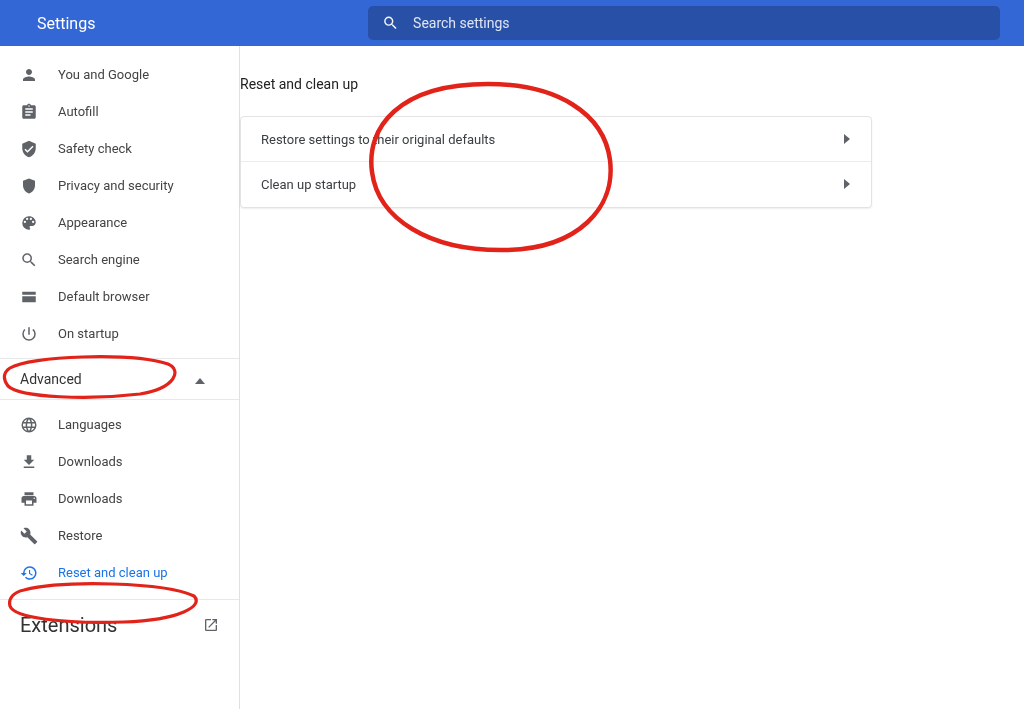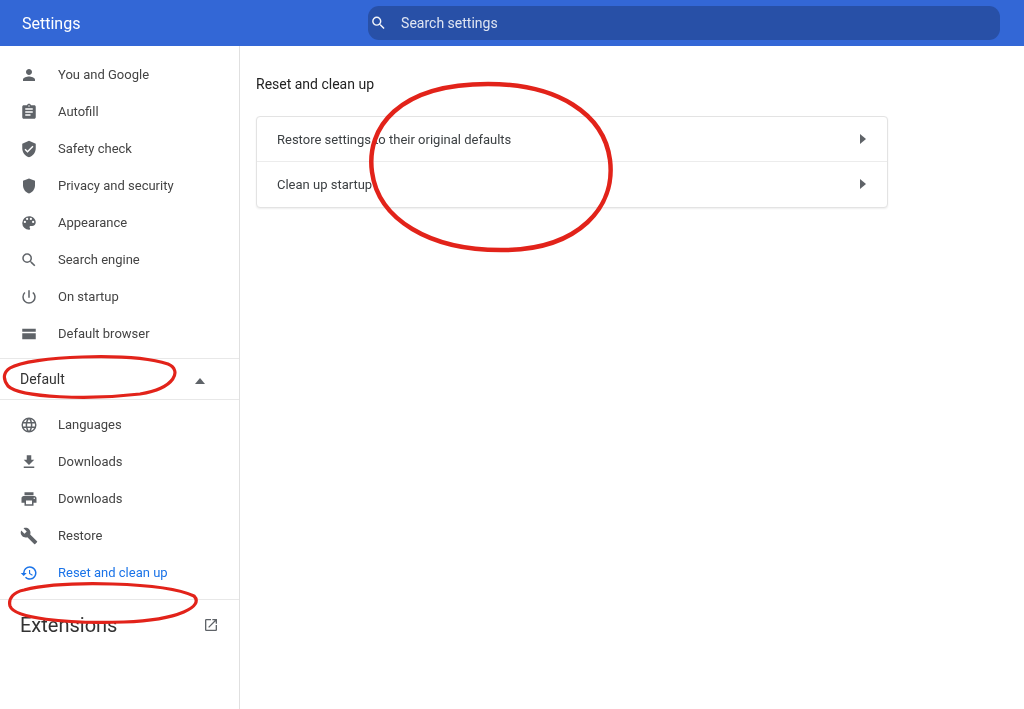--- a/index.html
+++ b/index.html
@@ -9,48 +9,48 @@
   background: #3367d6;
   height: 46px;
   display: flex;
   align-items: center;
   padding: 0 16px;
 }
 .header-title {
   color: #fff;
   font-size: 16px;
   font-weight: 400;
-  margin-left: 6px;
+  margin-left: 21px;
 }
 .search-wrap {
   margin-left: auto;
   margin-right: 8px;
 }
 .search-box {
   background: #2850a7;
-  border-radius: 11px;
+  border-radius: 5px;
   height: 34px;
   width: 632px;
   display: flex;
   align-items: center;
-  padding: 0 2px;
+  padding: 0 14px;
 }
 .search-box svg { fill: #fff; opacity: 0.95; }
 .search-box input {
   background: transparent;
   border: none;
   outline: none;
   color: #fff;
   font-size: 14px;
   margin-left: 14px;
   width: 100%;
 }
 .search-box input::placeholder { color: rgba(255,255,255,0.85); }
 
-.content { display: flex; height: calc(100% - 46px); gap: 16px; }
+.content { display: flex; height: calc(100% - 46px); }
 
 .sidebar {
   width: 240px;
   border-right: 1px solid #e0e0e0;
   padding-top: 10px;
   display: flex;
   flex-direction: column;
 }
 .side-item {
   display: flex;
@@ -176,33 +176,33 @@
       <span class="lbl">Appearance</span>
     </div>
     <div class="side-item">
       <svg viewBox="0 0 24 24">
           <path d="M15.5 14h-.79l-.28-.27A6.471 6.471 0 0016 9.5 6.5 6.5 0 109.5 16c1.61 0 3.09-.59 4.23-1.57l.27.28v.79l5 4.99L20.49 19l-4.99-5zm-6 0C7.01 14 5 11.99 5 9.5S7.01 5 9.5 5 14 7.01 14 9.5 11.99 14 9.5 14z"></path>
         </svg>
       <span class="lbl">Search engine</span>
     </div>
     <div class="side-item">
       <svg viewBox="0 0 24 24">
+          <path d="M3 5h18v4H3zm0 6h18v8H3z"></path>
+        </svg>
+      <span class="lbl">Default browser</span>
+    </div>
+    <div class="side-item">
+      <svg viewBox="0 0 24 24">
           <path d="M13 3h-2v10h2V3zm4.83 2.17l-1.42 1.42A6.92 6.92 0 0119 12a7 7 0 11-14 0c0-2.05.88-3.9 2.29-5.19L5.87 5.39A8.93 8.93 0 003 12a9 9 0 1018 0c0-2.74-1.23-5.18-3.17-6.83z"></path>
         </svg>
       <span class="lbl">On startup</span>
     </div>
-    <div class="side-item">
-      <svg viewBox="0 0 24 24">
-          <path d="M3 5h18v4H3zm0 6h18v8H3z"></path>
-        </svg>
-      <span class="lbl">Default browser</span>
-    </div>
 
     <div class="side-section">
-      <span>Default</span>
+      <span>Advanced</span>
       <span class="chev">
         <svg width="10" height="6" viewBox="0 0 10 6">
             <path d="M0 6l5-6 5 6z" fill="#5f6368"></path>
           </svg>
       </span>
     </div>
 
     <div class="side-item">
       <svg viewBox="0 0 24 24">
           <path d="M12 2a10 10 0 100 20 10 10 0 000-20zm6.93 6h-2.95a15.65 15.65 0 00-1.38-3.56A8.03 8.03 0 0118.93 8zM12 4.04c.83 1.2 1.48 2.53 1.91 3.96h-3.82c.43-1.43 1.08-2.76 1.91-3.96zM4.26 14a7.95 7.95 0 010-4h3.38a16.5 16.5 0 000 4H4.26zm.82 2h2.95c.32 1.25.78 2.45 1.38 3.56A8.03 8.03 0 015.08 16zm2.95-8H5.08a8.03 8.03 0 014.33-3.56A15.65 15.65 0 008.03 8zM12 19.96c-.83-1.2-1.48-2.53-1.91-3.96h3.82c-.43 1.43-1.08 2.76-1.91 3.96zM14.34 14H9.66a14.7 14.7 0 010-4h4.68a14.7 14.7 0 010 4zm.25 5.56c.6-1.11 1.06-2.31 1.38-3.56h2.95a8.03 8.03 0 01-4.33 3.56zM16.36 14a16.5 16.5 0 000-4h3.38a7.95 7.95 0 010 4h-3.38z"></path>

